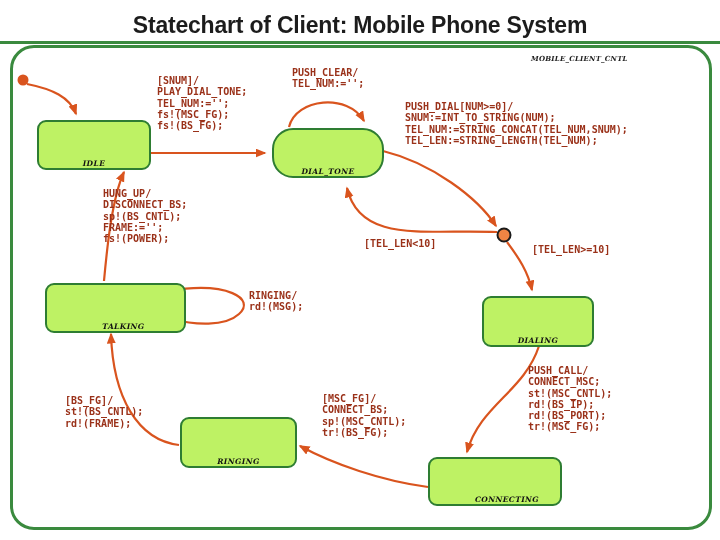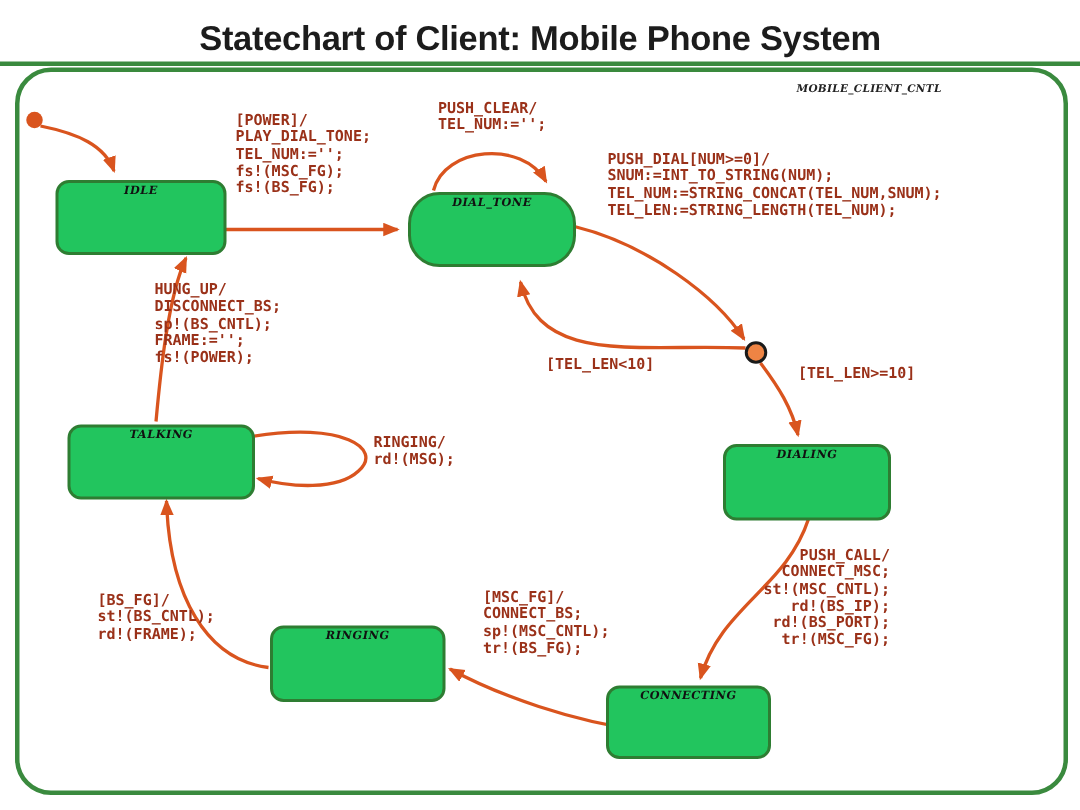--- a/index.html
+++ b/index.html
@@ -21,48 +21,48 @@
   }
   
   #frame{
     position:absolute;left:10px;top:45px;width:696px;height:479px;
     border:3px solid #3a8a3e;border-radius:24px;background:transparent;
   }
   
   #arrows{position:absolute;left:0;top:0;width:720px;height:540px;}
   
   .state{
-    position:absolute;background:#22c55e;border:2.5px solid #2e7d32;border-radius:9px;
-    display:flex;align-items:flex-start;justify-content:center;
+    position:absolute;background:#bef264;border:2.5px solid #2e7d32;border-radius:9px;
+    display:flex;align-items:flex-end;justify-content:center;
   }
   .state-label{
     font-family:"DejaVu Serif",serif;font-style:italic;font-weight:bold;
     font-size:7.5px;color:#111;letter-spacing:0.4px;white-space:nowrap;
   }
   #state-idle       {left:37px; top:120px;width:110px;height:46px;}
   #state-dial-tone  {left:272px;top:128px;width:108px;height:46px;border-radius:21px;}
-  #state-talking    {left:45px; top:283px;width:121px;height:46px;}
+  #state-talking    {left:45px; top:283px;width:121px;height:46px;padding-left:16px;}
   #state-dialing    {left:482px;top:296px;width:108px;height:47px;}
   #state-ringing    {left:180px;top:417px;width:113px;height:47px;}
-  #state-connecting {left:404px;top:457px;width:106px;height:45px;}
+  #state-connecting {left:428px;top:457px;width:106px;height:45px;padding-left:24px;}
   
   .ann{
     position:absolute;font-family:"DejaVu Sans Mono",monospace;font-weight:bold;
     font-size:10px;line-height:11.3px;color:#9a3119;white-space:pre-line;
   }
   #ann-power      {left:157px;top:75px;}
   #ann-push-clear {left:292px;top:67px;}
   #ann-push-dial  {left:405px;top:101px;}
   #ann-len-lt     {left:336px;top:238px;margin-left:28px;}
   #ann-len-ge     {left:532px;top:244px;}
   #ann-hung-up    {left:103px;top:188px;}
   #ann-talk-loop  {left:249px;top:290px;}
   #ann-bs-fg      {left:25px; top:395px;margin-left:40px;}
   #ann-msc-fg     {left:322px;top:393px;}
-  #ann-push-call  {left:509px;top:365px;text-align:right;}
+  #ann-push-call  {left:528px;top:365px;}
 </style>
 </head>
 <body>
 
 <div id="stage">
 
   <div id="slide-title">Statechart of Client: Mobile Phone System</div>
   <div id="title-rule"></div>
 
   <div id="frame"></div>
@@ -102,21 +102,21 @@
   <div class="state" id="state-dialing">
     <span class="state-label">DIALING</span>
   </div>
   <div class="state" id="state-ringing">
     <span class="state-label">RINGING</span>
   </div>
   <div class="state" id="state-connecting">
     <span class="state-label">CONNECTING</span>
   </div>
 
-  <div class="ann" id="ann-power">[POWER]/
+  <div class="ann" id="ann-power">[SNUM]/
 PLAY_DIAL_TONE;
 TEL_NUM:='';
 fs!(MSC_FG);
 fs!(BS_FG);</div>
   <div class="ann" id="ann-push-clear">PUSH_CLEAR/
 TEL_NUM:='';</div>
   <div class="ann" id="ann-push-dial">PUSH_DIAL[NUM&gt;=0]/
 SNUM:=INT_TO_STRING(NUM);
 TEL_NUM:=STRING_CONCAT(TEL_NUM,SNUM);
 TEL_LEN:=STRING_LENGTH(TEL_NUM);</div>

